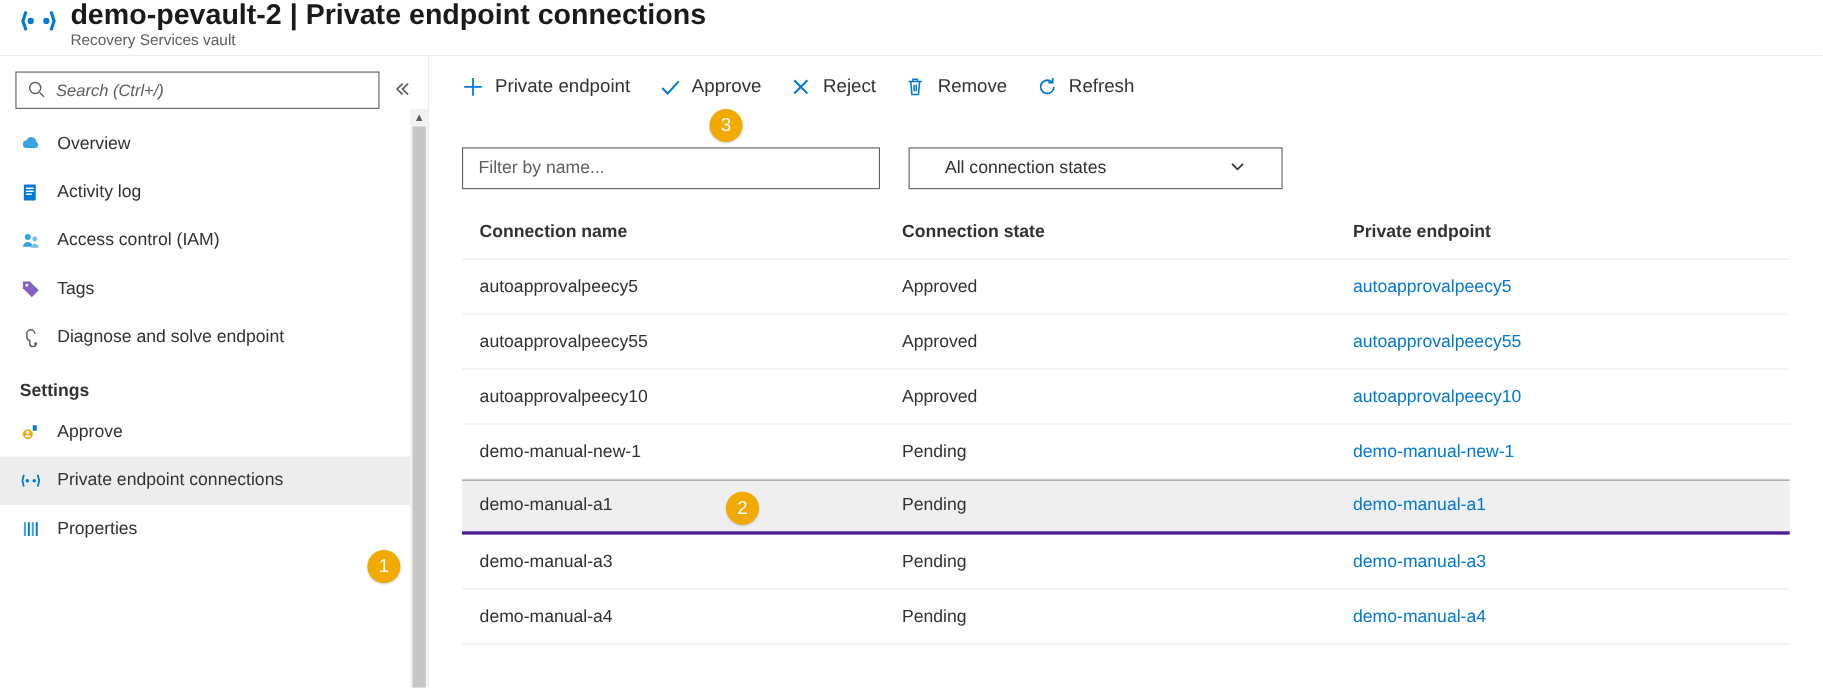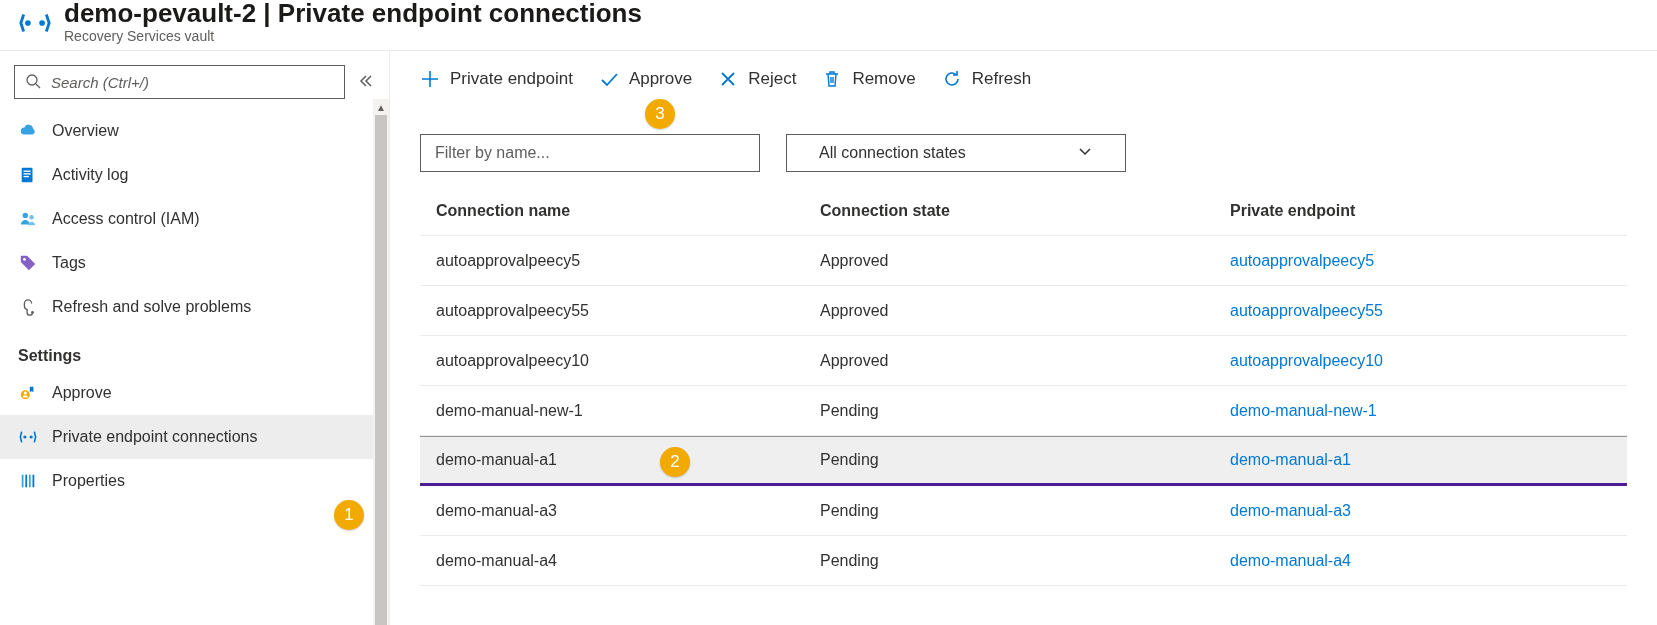--- a/index.html
+++ b/index.html
@@ -8,21 +8,21 @@
     font-size: 14px;
     color: #323130;
     background: #fff;
     width: 1657px;
     height: 625px;
     overflow: hidden;
   }
   .header {
     padding: 0 18px 6px 18px;
     display: flex;
-    align-items: center;
+    align-items: flex-start;
     gap: 12px;
   }
   .header .hicon { width: 34px; height: 34px; flex-shrink: 0; margin-top:2px;}
   .header-titles h1 { font-size: 26px; font-weight: 600; color:#1b1a19; line-height:1; }
   .header-titles .sub { font-size: 14px; color: #605e5c; margin-top:2px;}
   .layout { display: flex; height: calc(100% - 40px); border-top: 1px solid #edebe9;}
   .sidebar {
     width: 390px;
     border-right: 1px solid #edebe9;
     display: flex;
@@ -51,21 +51,21 @@
   .toolbar {
     display:flex; align-items:center; gap:26px;
     padding: 18px 30px; font-size:17px;
     border-bottom: 1px solid #fff;
     position: relative;
   }
   .tool-btn { display:flex; align-items:center; gap:10px; cursor:pointer; color:#323130;}
   .tool-btn .ti { width:20px; height:20px; color:#0078d4; display:flex; align-items:center; justify-content:center;}
   .filters { display:flex; gap:26px; padding: 26px 30px 14px 30px;}
   .filter-input {
-    width:340px; height:38px; border:1px solid #605e5c;
+    width:380px; height:38px; border:1px solid #605e5c;
     padding:0 14px; font-size:16px;
   }
   .filter-input::placeholder { color:#605e5c;}
   .dropdown {
     width:340px; height:38px; border:1px solid #605e5c;
     padding:0 32px; font-size:16px; display:flex; align-items:center;
     justify-content:space-between; cursor:pointer;
   }
   .table { width: calc(100% - 60px); margin: 0 30px;}
   .thead, .trow { display:flex; align-items:center; min-height:50px; border-bottom:1px solid #edebe9;}
@@ -166,21 +166,21 @@
           </span>
       <span>Tags</span>
     </div>
         <div class="nav-item">
       <span class="ico">
             <svg width="18" height="18" viewBox="0 0 20 20">
               <path d="M14 6a4 4 0 00-8 0v3a4 4 0 003 3.9V16a3 3 0 006 0" stroke="#605e5c" stroke-width="1.5" fill="none"></path>
               <circle cx="15" cy="16" r="1.5" fill="#605e5c"></circle>
             </svg>
           </span>
-      <span>Refresh and solve problems</span>
+      <span>Diagnose and solve endpoint</span>
     </div>
         <div class="nav-section">Settings</div>
         <div class="nav-item ">
       <span class="ico">
             <svg width="18" height="18" viewBox="0 0 20 20">
               <circle cx="7" cy="12" r="5" fill="#f2a900"></circle>
               <circle cx="7" cy="10" r="1.8" fill="#fff"></circle>
               <path d="M4 15c0-1.5 1.5-2.5 3-2.5s3 1 3 2.5" fill="#fff"></path>
               <path d="M12 3v6l2-1 2 1V3z" fill="#0078d4"></path>
             </svg>

